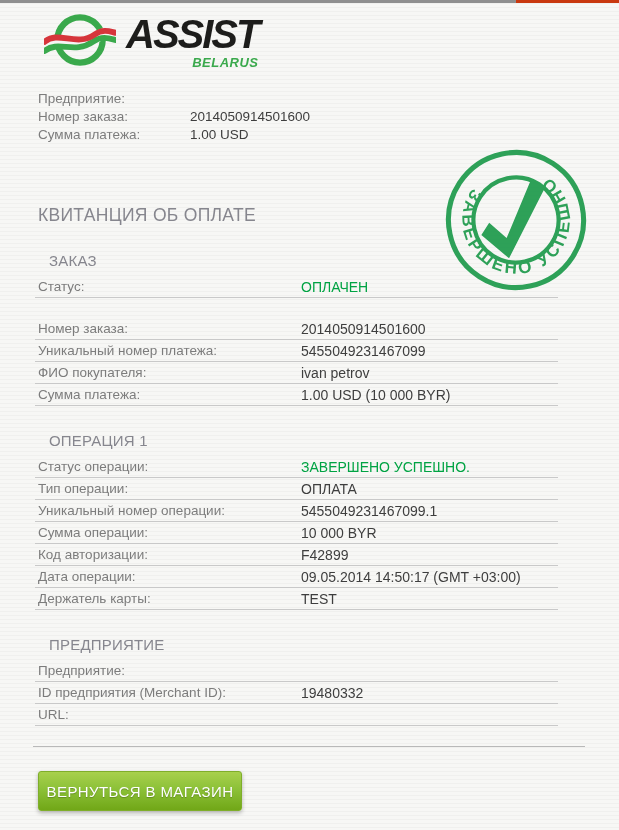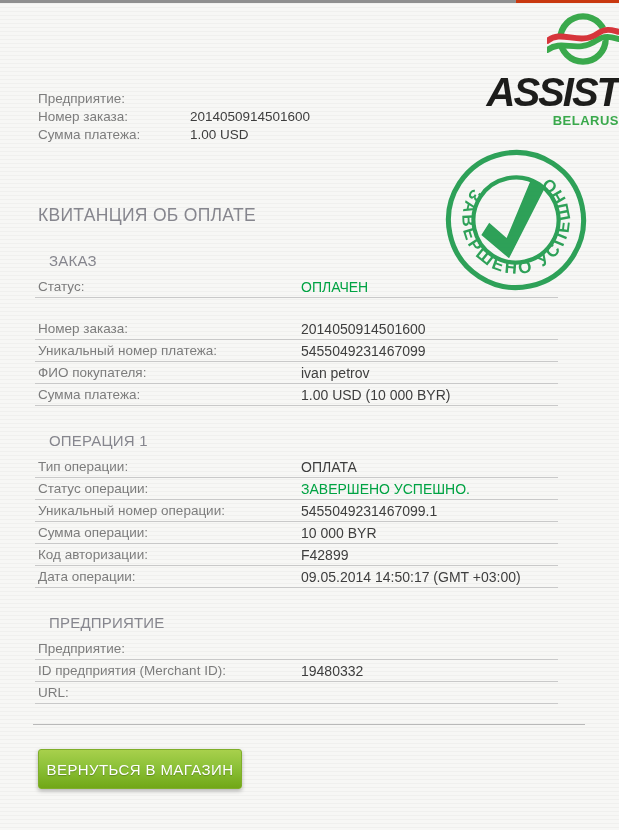--- a/index.html
+++ b/index.html
@@ -9,26 +9,26 @@
     background-color:#f5f5f3;
     background-image:repeating-linear-gradient(180deg,#f7f7f5 0 3px,#f0f0ee 3px 4px);
   }
   
   .topbar{display:flex;height:3px;width:619px;}
   .topbar-gray{width:516px;background:#8f8f8f;}
   .topbar-red{flex:1;background:#c9380f;}
 
   
   .header{padding:7px 0 0 44px;height:66px;position:relative;}
-  .logo{display:flex;align-items:flex-end;flex-direction:column;}
+  .logo{display:flex;align-items:center;}
   .emblem{width:72px;height:58px;}
   .brand-block{margin-left:10px;margin-top:4px;}
   .brand{font-size:40px;line-height:40px;font-weight:bold;font-style:italic;
          color:#1d1d1b;letter-spacing:-2px;}
-  .region{color:#3aa94c;font-weight:bold;font-size:13px;
+  .region{color:#3aa94c;font-style:italic;font-weight:bold;font-size:13px;
           text-align:right;margin-top:1px;letter-spacing:.5px;}
 
   
   .summary{margin:13px 0 0 38px;}
   .sum-row{display:flex;height:18px;font-size:13.5px;align-items:center;}
   .sum-label{width:152px;color:#7c7c7c;}
   .sum-value{color:#3e3e3e;}
 
   
   .stamp{position:absolute;top:146px;left:440px;width:152px;height:148px;
@@ -130,42 +130,46 @@
         <span class="value">ivan petrov</span>
       </div>
       <div class="row">
         <span class="label">Сумма платежа:</span>
         <span class="value">1.00 USD (10 000 BYR)</span>
       </div>
     </div>
     <div class="section">
       <div class="section-heading">ОПЕРАЦИЯ 1</div>
       <div class="row">
+        <span class="label">Статус операции:</span>
+        <span class="value green">ЗАВЕРШЕНО УСПЕШНО.</span>
+      </div>
+      <div class="row">
         <span class="label">Тип операции:</span>
         <span class="value">ОПЛАТА</span>
-      </div>
-      <div class="row">
-        <span class="label">Статус операции:</span>
-        <span class="value green">ЗАВЕРШЕНО УСПЕШНО.</span>
       </div>
       <div class="row">
         <span class="label">Уникальный номер операции:</span>
         <span class="value">5455049231467099.1</span>
       </div>
       <div class="row">
         <span class="label">Сумма операции:</span>
         <span class="value">10 000 BYR</span>
       </div>
       <div class="row">
         <span class="label">Код авторизации:</span>
         <span class="value">F42899</span>
       </div>
       <div class="row">
         <span class="label">Дата операции:</span>
         <span class="value">09.05.2014 14:50:17 (GMT +03:00)</span>
+      </div>
+      <div class="row">
+        <span class="label">Держатель карты:</span>
+        <span class="value">TEST</span>
       </div>
     </div>
     <div class="section">
       <div class="section-heading">ПРЕДПРИЯТИЕ</div>
       <div class="row">
         <span class="label">Предприятие:</span>
         <span class="value"></span>
       </div>
       <div class="row">
         <span class="label">ID предприятия (Merchant ID):</span>

